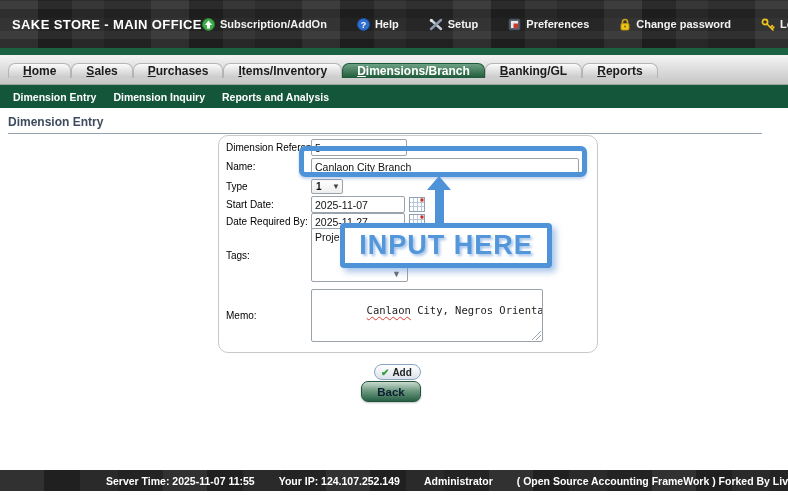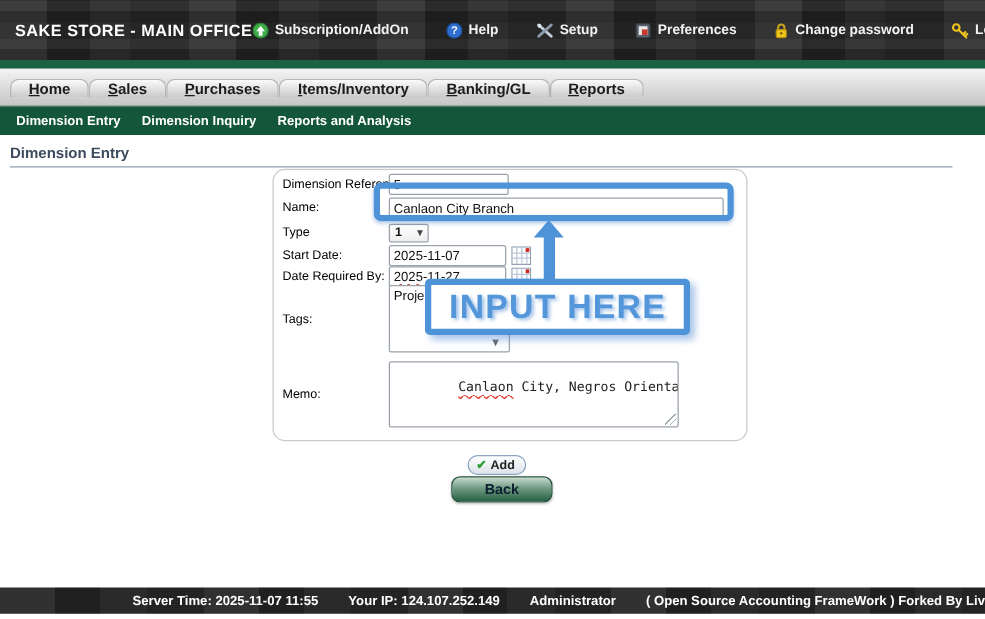--- a/index.html
+++ b/index.html
@@ -93,21 +93,21 @@
   }
 
   
   .add-btn {
     position:absolute; left:374px; top:364px; height:16px; padding:0 8px 0 6px;
     display:flex; align-items:center; gap:3px; border:1px solid #8aa4c0; border-radius:9px;
     background:linear-gradient(#ffffff,#dbe2e9); font-size:10px; font-weight:bold; color:#222; cursor:pointer;
   }
   .add-check { color:#2f9e33; font-size:10px; }
   .back-btn {
-    position:absolute; left:361px; top:381px; width:81px; height:21px;
+    position:absolute; left:361px; top:381px; width:60px; height:21px;
     border:1px solid #23523c; border-radius:7px;
     background:linear-gradient(180deg,#c9dacf 0%,#6f9b82 45%,#276045 100%);
     display:flex; align-items:center; justify-content:center;
     font-size:11.5px; font-weight:bold; color:#0d1e30; cursor:pointer;
     box-shadow:0 1px 2px rgba(0,0,0,.25);
   }
 
   
   .hl-name {
     position:absolute; left:299px; top:146px; width:288px; height:31px;
@@ -215,20 +215,23 @@
         <span>Home</span>
       </div>
     <div class="tab">
         <span>Sales</span>
       </div>
     <div class="tab">
         <span>Purchases</span>
       </div>
     <div class="tab">
         <span>Items/Inventory</span>
+      </div>
+    <div class="tab active">
+        <span>Dimensions/Branch</span>
       </div>
     <div class="tab">
         <span>Banking/GL</span>
       </div>
     <div class="tab">
         <span>Reports</span>
       </div>
   </div>
 
   <div class="submenu">

